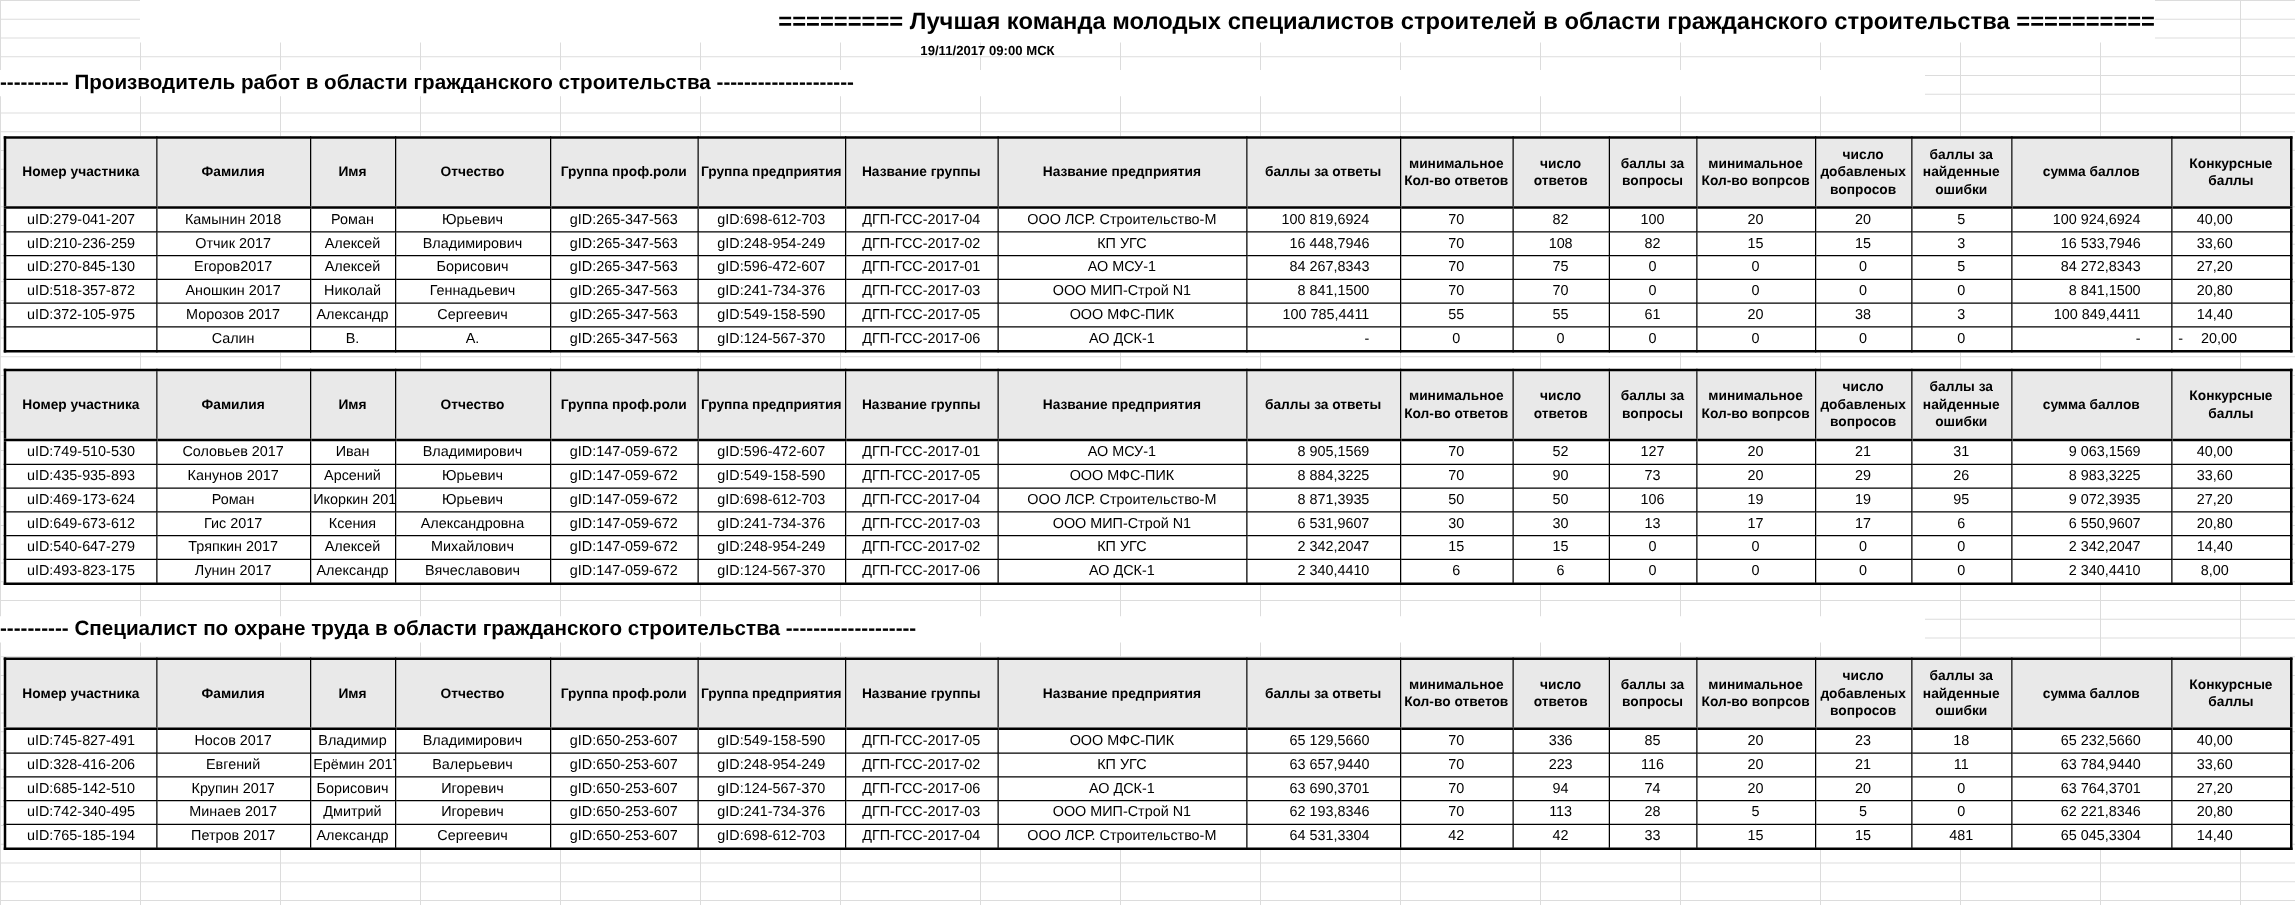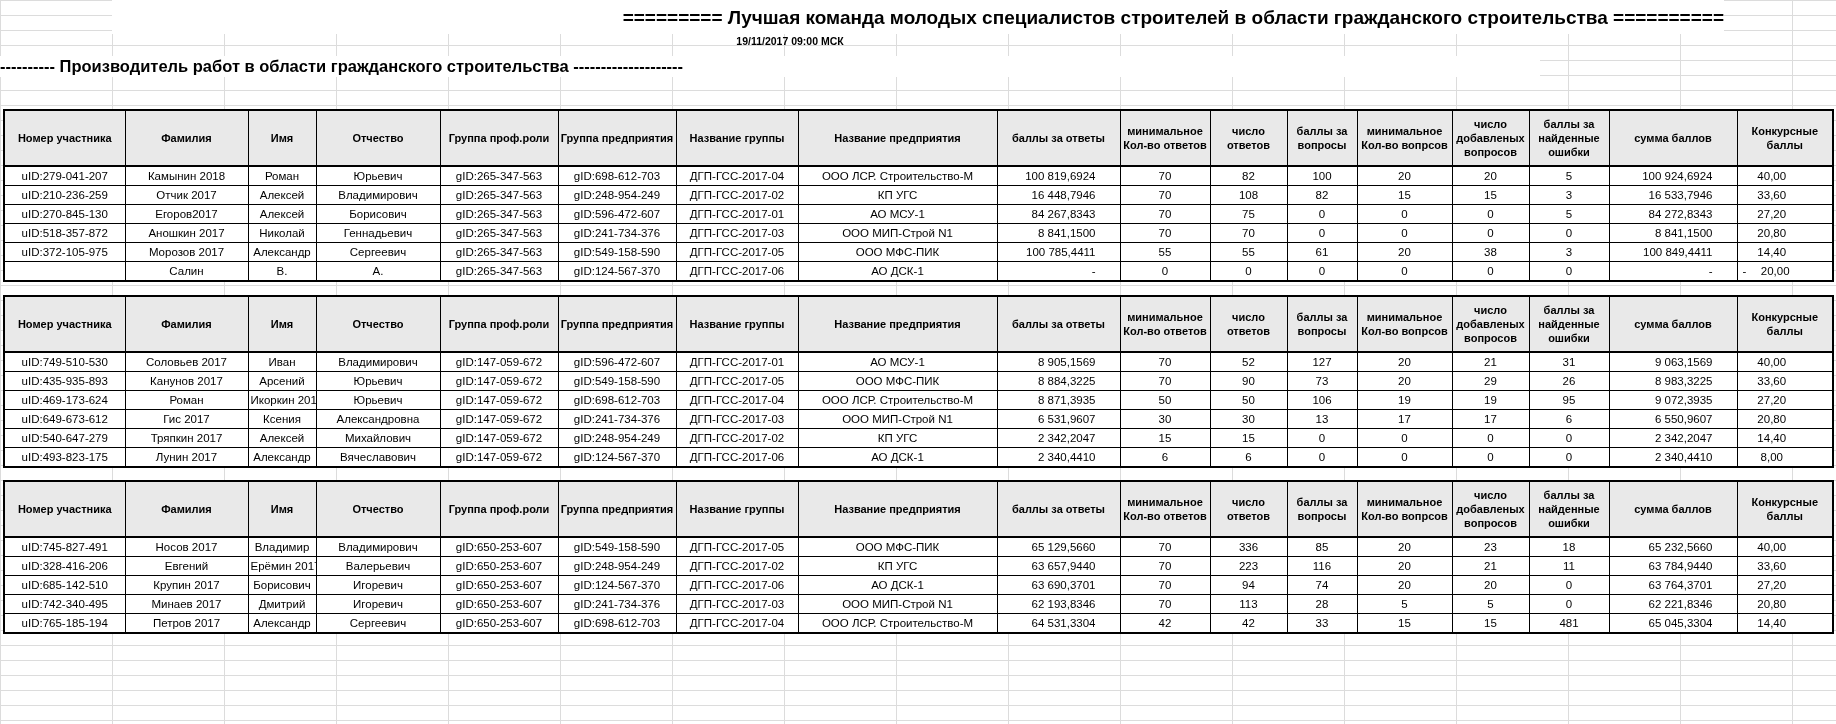--- a/index.html
+++ b/index.html
@@ -385,20 +385,21 @@
             <td class="c-center">0</td>
             <td class="c-center">0</td>
             <td class="num-wide">2 340,4410</td>
             <td class="num-konkurs">8,00</td>
           </tr>
         </tbody>
       </table>
   </div>
 
   <div class="section" id="sec2">
+    <div class="section-title">---------- Специалист по охране труда в области гражданского строительства -------------------</div>
     <table>
         <colgroup>
           <col style="width: 121px;">
           <col style="width: 123px;">
           <col style="width: 68px;">
           <col style="width: 124px;">
           <col style="width: 118px;">
           <col style="width: 118px;">
           <col style="width: 122px;">
           <col style="width: 199px;">

